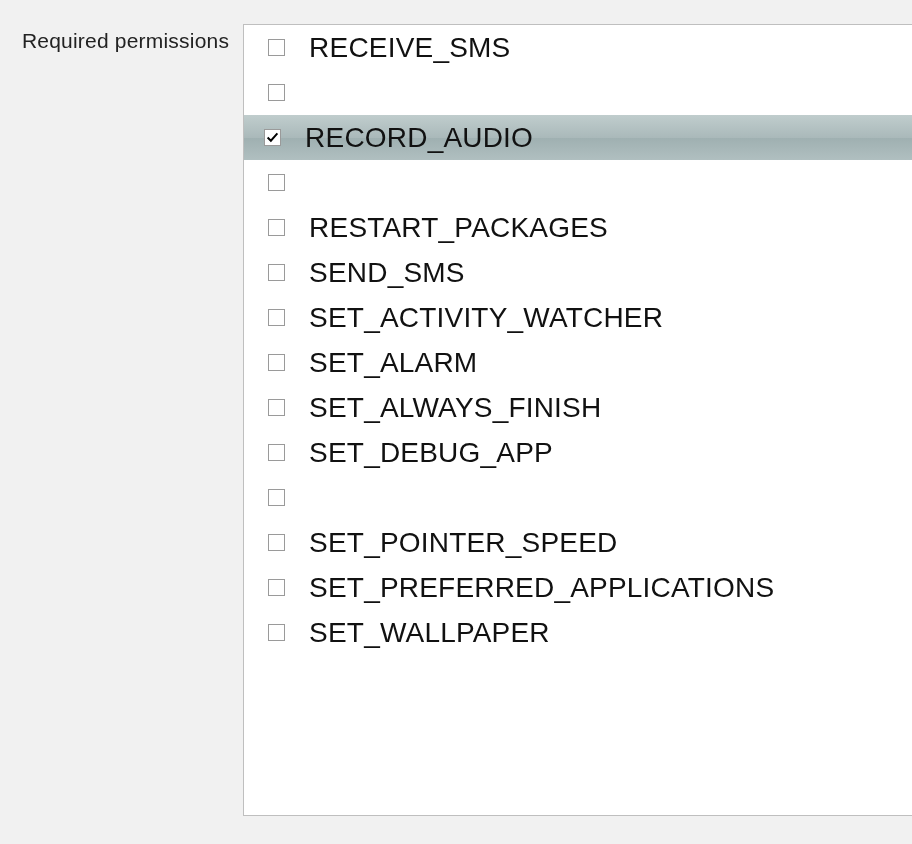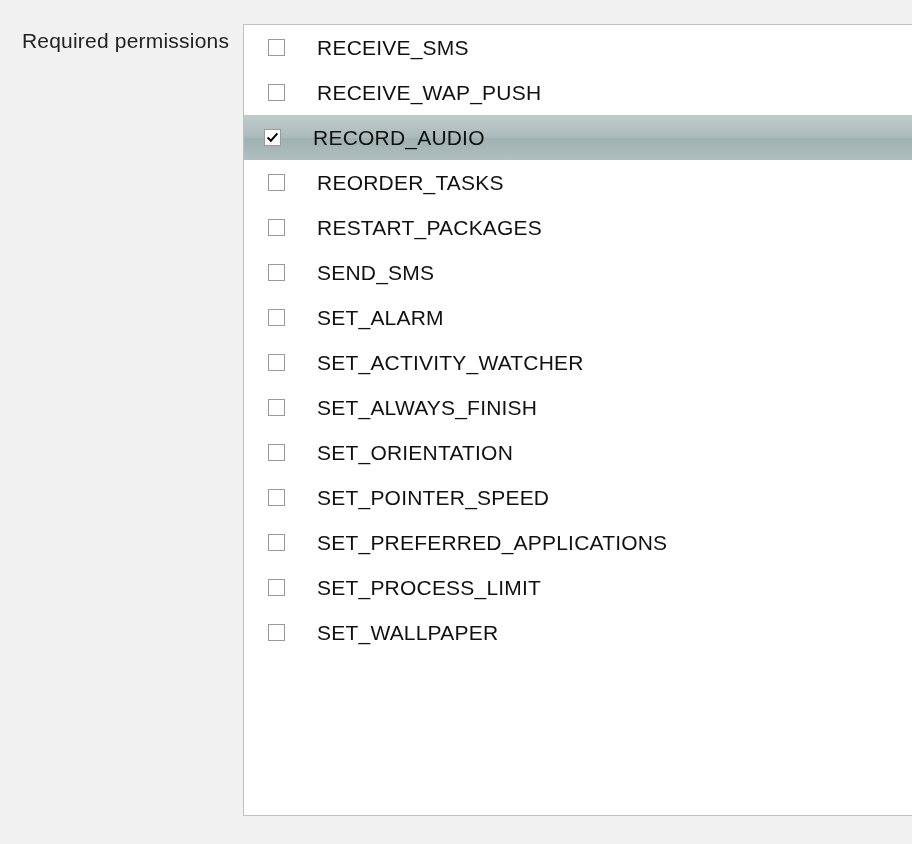--- a/index.html
+++ b/index.html
@@ -61,91 +61,88 @@
     }
     .checkbox svg {
       width: 13px;
       height: 13px;
       display: none;
     }
     .checkbox.checked svg {
       display: block;
     }
     .perm {
-      margin-left: 32px;
-      font-size: 21px;
+      margin-left: 24px;
+      font-size: 28px;
       color: #111;
       font-weight: 400;
       letter-spacing: 0.2px;
       white-space: nowrap;
       text-align: center;
     }
   </style>
 </head>
 <body>
 
 <div class="container">
   <div class="label">Required permissions</div>
   <div class="list-panel">
     <div class="list" id="perm-list">
         <div class="row">
           <div class="checkbox"></div>
           <span class="perm">RECEIVE_SMS</span>
         </div>
         <div class="row">
           <div class="checkbox"></div>
-          <span class="perm">RECEIVE_WAP_PUSH</span>
         </div>
         <div class="row selected">
           <div class="checkbox checked">
             <svg viewBox="0 0 16 16">
               <path d="M2 8 L6 12 L14 3" stroke="#000" stroke-width="2.4" fill="none"></path>
             </svg>
           </div>
           <span class="perm">RECORD_AUDIO</span>
         </div>
         <div class="row">
           <div class="checkbox"></div>
-          <span class="perm">REORDER_TASKS</span>
         </div>
         <div class="row">
           <div class="checkbox"></div>
           <span class="perm">RESTART_PACKAGES</span>
         </div>
         <div class="row">
           <div class="checkbox"></div>
           <span class="perm">SEND_SMS</span>
         </div>
         <div class="row">
           <div class="checkbox"></div>
-          <span class="perm">SET_ALARM</span>
+          <span class="perm">SET_ACTIVITY_WATCHER</span>
         </div>
         <div class="row">
           <div class="checkbox"></div>
-          <span class="perm">SET_ACTIVITY_WATCHER</span>
+          <span class="perm">SET_ALARM</span>
         </div>
         <div class="row">
           <div class="checkbox"></div>
           <span class="perm">SET_ALWAYS_FINISH</span>
         </div>
         <div class="row">
           <div class="checkbox"></div>
-          <span class="perm">SET_ORIENTATION</span>
+          <span class="perm">SET_DEBUG_APP</span>
+        </div>
+        <div class="row">
+          <div class="checkbox"></div>
         </div>
         <div class="row">
           <div class="checkbox"></div>
           <span class="perm">SET_POINTER_SPEED</span>
         </div>
         <div class="row">
           <div class="checkbox"></div>
           <span class="perm">SET_PREFERRED_APPLICATIONS</span>
         </div>
         <div class="row">
           <div class="checkbox"></div>
-          <span class="perm">SET_PROCESS_LIMIT</span>
-        </div>
-        <div class="row">
-          <div class="checkbox"></div>
           <span class="perm">SET_WALLPAPER</span>
         </div>
       </div>
   </div>
 </div>
 
 </body></html>

